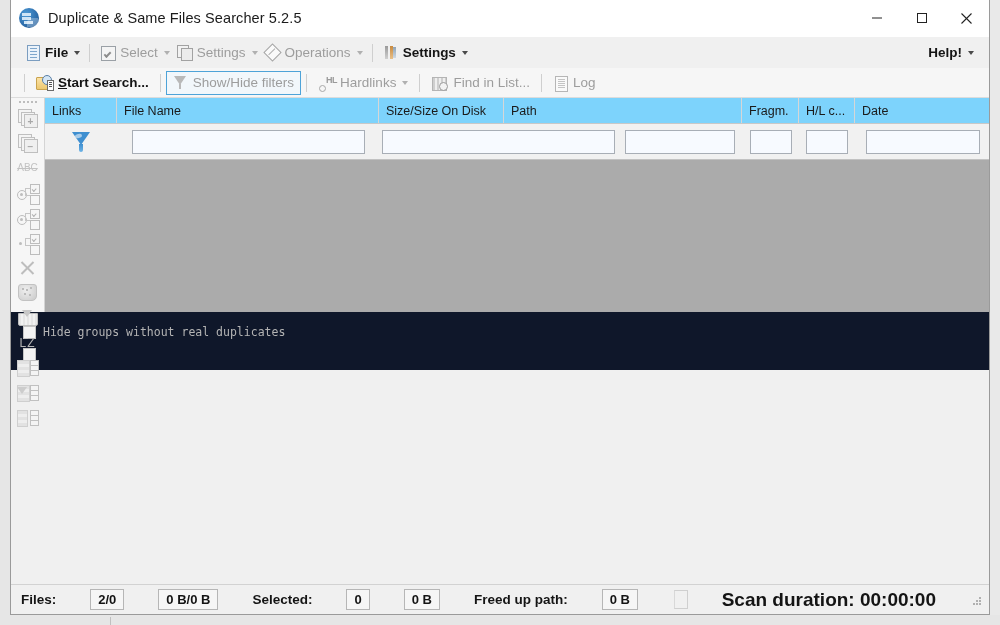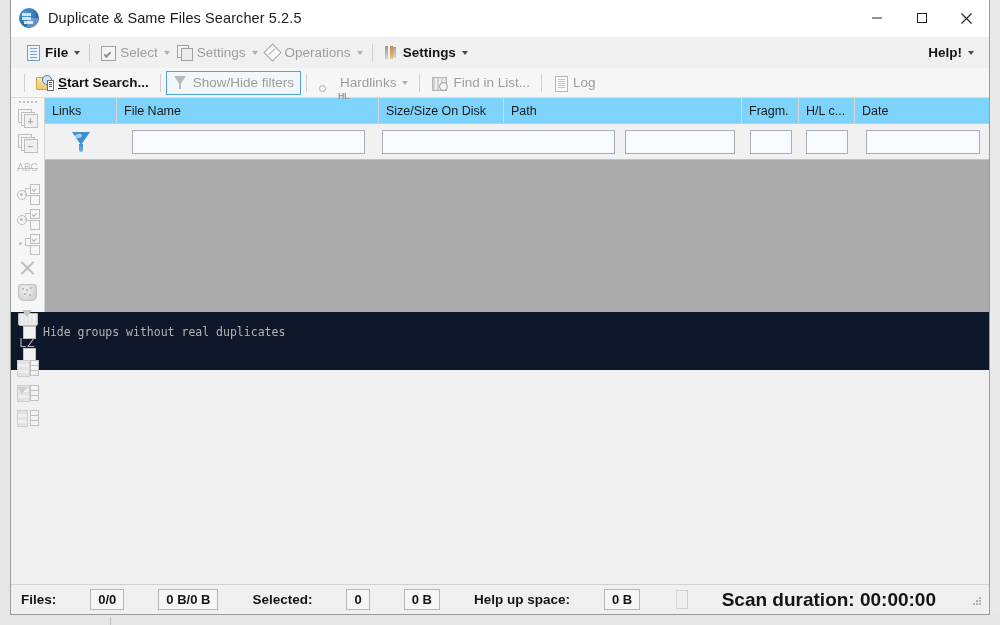--- a/index.html
+++ b/index.html
@@ -232,21 +232,21 @@
     border-left: 6.5px solid transparent;
     border-right: 6.5px solid transparent;
     border-top: 9px solid #b9b9b9;
   }
   .ic-funnel .st {
     position: absolute; left: 6px; top: 9px;
     width: 2.5px; height: 5px; background: #b9b9b9;
   }
   
   .ic-hl { position: relative; width: 17px; height: 16px; flex: none; font-size: 9px; color: #9a9a9a; font-weight: bold; }
-  .ic-hl span { position: absolute; left: 20px; top: 0px; letter-spacing: -0.5px; margin-top: 16px; }
+  .ic-hl span { position: absolute; left: 8px; top: 0px; letter-spacing: -0.5px; }
   .ic-hl::after {
     content: ""; position: absolute; left: 1px; top: 10px;
     width: 5px; height: 5px; border: 1px solid #a8a8a8; border-radius: 50%;
   }
   
   .ic-find { position: relative; width: 17px; height: 16px; flex: none; }
   .ic-find .b {
     position: absolute; left: 1px; top: 2px;
     width: 13px; height: 12px;
     background: repeating-linear-gradient(90deg,#cfcfcf 0 2px,#efefef 2px 4px);
@@ -852,26 +852,26 @@
     </div>
     <div class="optrow">
       <span class="cbox"></span>
     </div>
   </div>
 
   <div class="filler"></div>
 
   <div class="statusbar">
     <span class="st-label">Files:</span>
-    <span class="st-field">0/0</span>
+    <span class="st-field">2/0</span>
     <span class="st-field">0 B/0 B</span>
     <span class="st-label">Selected:</span>
     <span class="st-field">0</span>
     <span class="st-field">0 B</span>
-    <span class="st-label">Help up space:</span>
+    <span class="st-label">Freed up path:</span>
     <span class="st-field">0 B</span>
     <span class="st-progress"></span>
     <span class="st-right">Scan duration: 00:00:00</span>
     <span class="grip">
       <i></i>
         <i></i>
         <i></i>
         <i></i>
         <i></i>
         <i></i>

